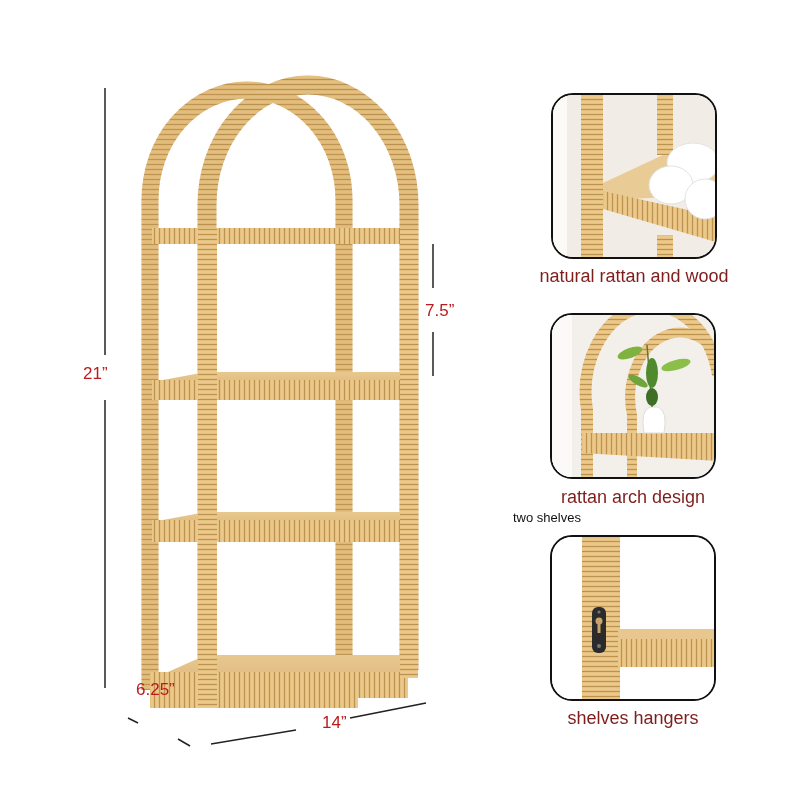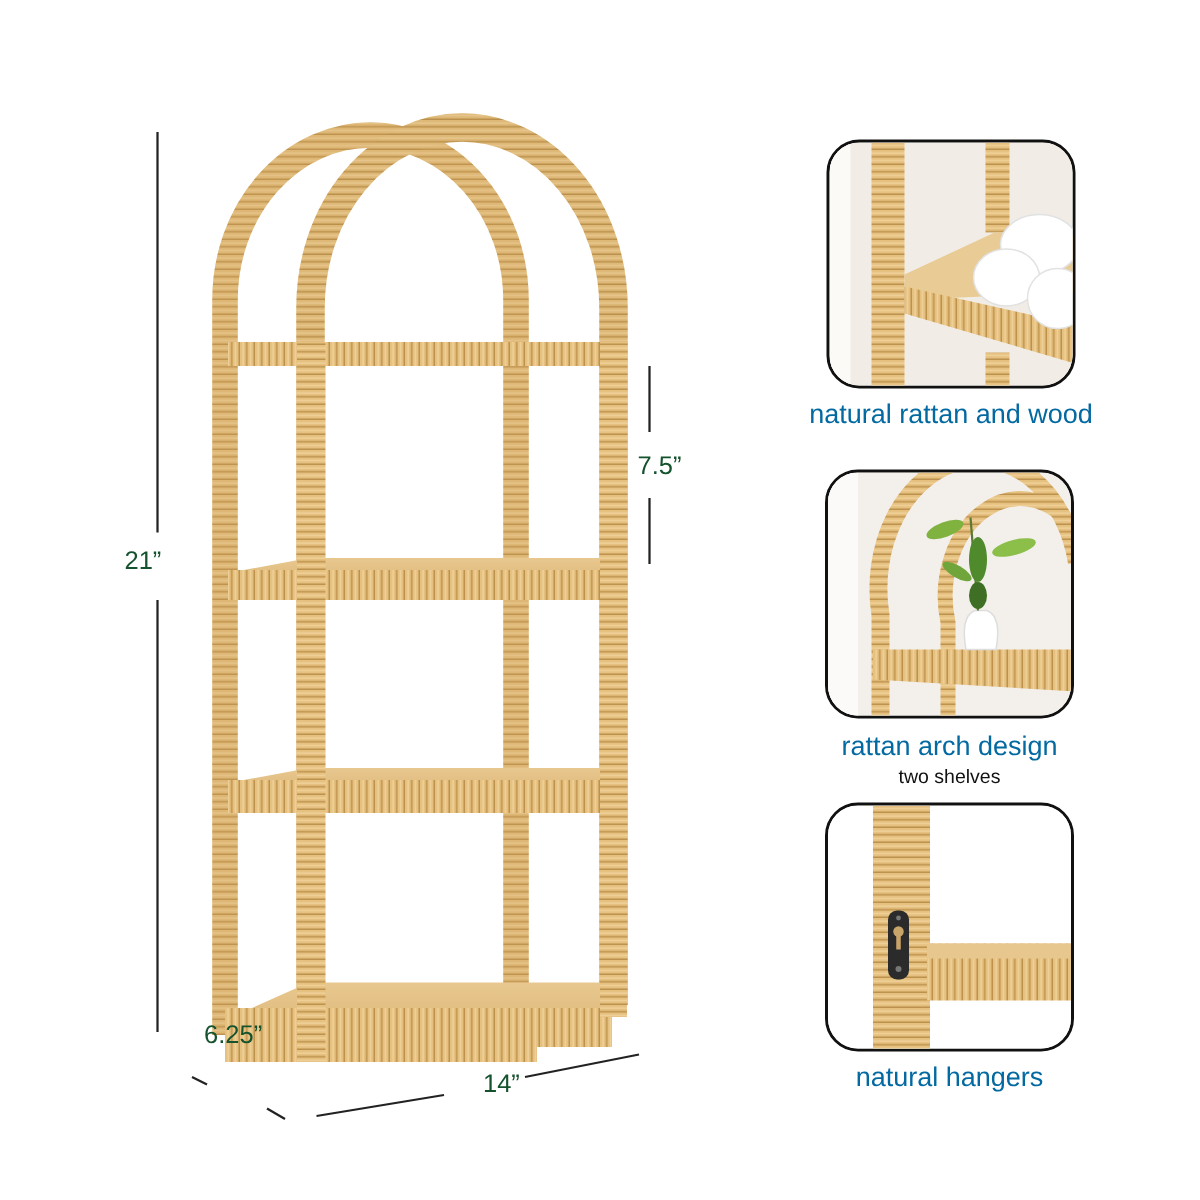--- a/index.html
+++ b/index.html
@@ -1,21 +1,21 @@
 <!DOCTYPE html>
 <html><head>
 <meta charset="utf-8">
 <style>
   html, body { margin:0; padding:0; background:#fff; }
   body { width:800px; height:800px; position:relative; overflow:hidden; font-family:"Liberation Sans", sans-serif; color:#111; }
   .abs { position:absolute; }
-  .dim-label { font-size:17px; color:#14532d; white-space:nowrap; }
+  .dim-label { font-size:17px; color:#b91c1c; white-space:nowrap; }
   .thumb { position:absolute; width:166px; height:166px; border:2px solid #111; border-radius:22px; overflow:hidden; background:#f3f0ea; box-sizing:border-box; }
-  .caption { position:absolute; width:240px; text-align:center; font-size:18px; color:#0369a1; }
-  .subcaption { position:absolute; width:240px; text-align:center; font-size:13px; color:#111; }
+  .caption { position:absolute; width:240px; text-align:center; font-size:18px; color:#7f1d1d; }
+  .subcaption { position:absolute; width:240px; font-size:13px; color:#111; }
   svg { display:block; }
 </style>
 </head>
 <body>
 
 <div class="abs" style="left:0;top:0;width:540px;height:800px;">
   <svg width="540" height="800" viewBox="0 0 540 800">
     <defs>
       <pattern id="wrapV" width="6" height="5" patternUnits="userSpaceOnUse">
         <rect width="6" height="5" fill="#e6c07f"></rect>
@@ -114,13 +114,13 @@
     <rect x="30" y="0" width="38" height="166" fill="url(#wrapV)"></rect>
     <polygon points="66,92 166,92 166,130 66,130" fill="url(#wrapH)"></polygon>
     <rect x="66" y="92" width="100" height="10" fill="#e7c78d"></rect>
     <rect x="40" y="70" width="14" height="46" rx="6" fill="#2b2b2b"></rect>
     <circle cx="47" cy="84" r="3.5" fill="#caa56a"></circle>
     <rect x="45.5" y="86" width="3" height="10" fill="#caa56a"></rect>
     <circle cx="47" cy="109" r="2" fill="#777"></circle>
     <circle cx="47" cy="75" r="1.6" fill="#777"></circle>
   </svg>
 </div>
-<div class="caption" style="left:513px;top:708px;">natural hangers</div>
+<div class="caption" style="left:513px;top:708px;">shelves hangers</div>
 
 </body></html>

